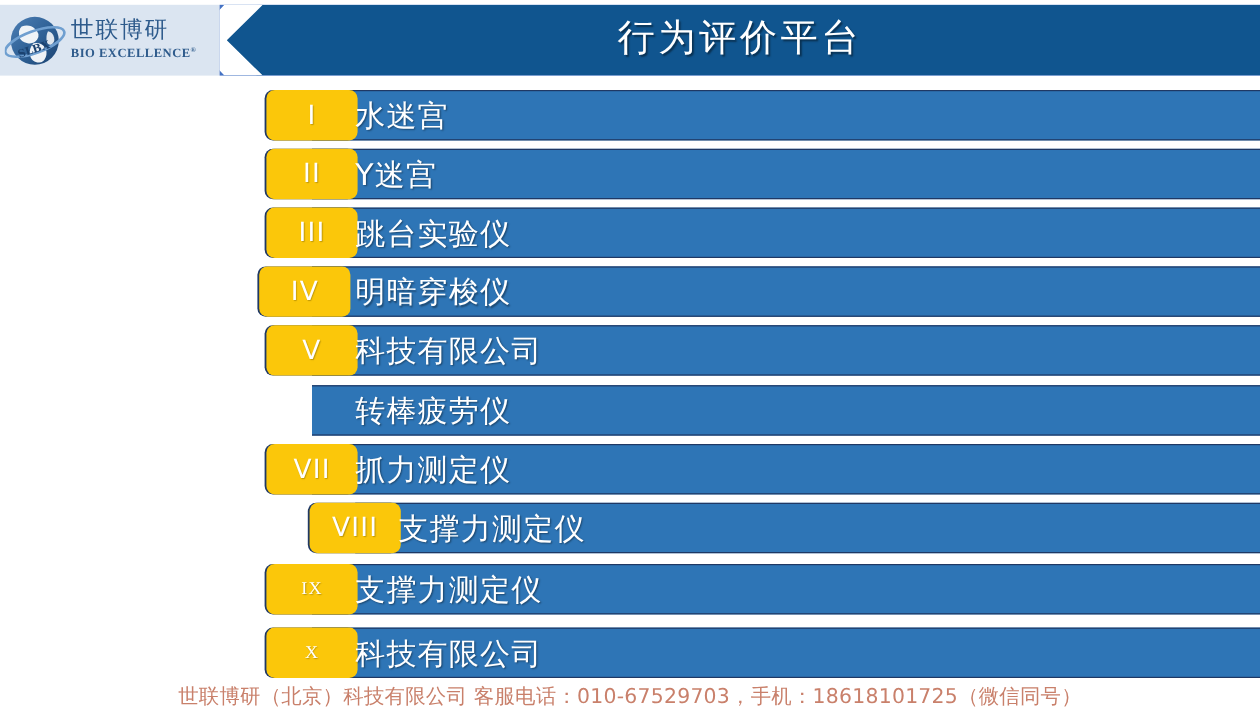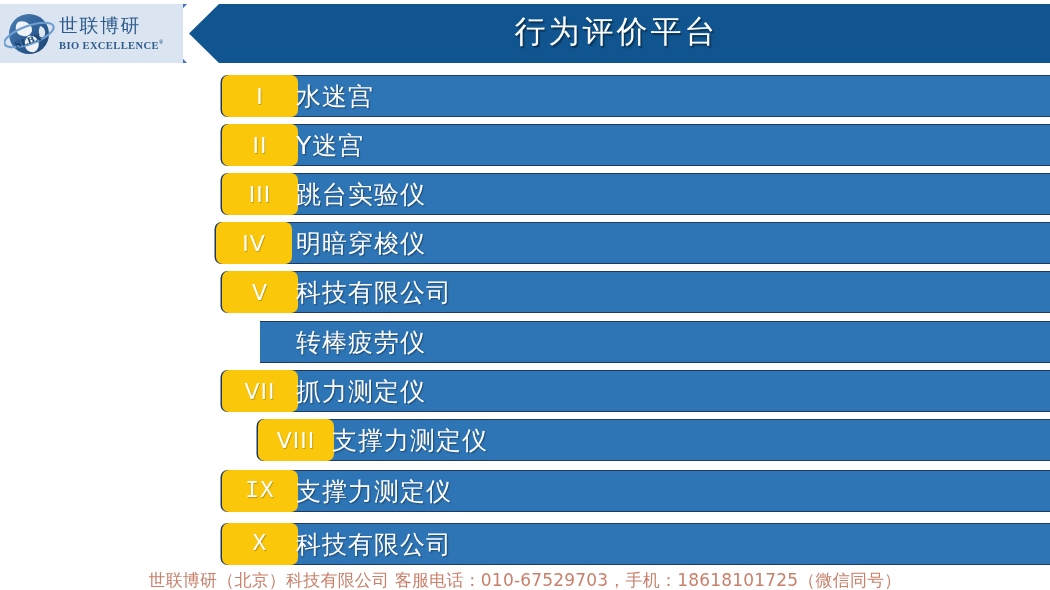--- a/index.html
+++ b/index.html
@@ -167,22 +167,22 @@
 
   .row-badge span {
     font-family: "DejaVu Sans", sans-serif;
     font-size: 22px;
     color: #ffffff;
     letter-spacing: 1px;
     text-shadow: 0.8px 0.8px 1px rgba(0,0,0,0.25);
   }
 
   .row-badge.serif span {
-    font-family: Liberation Mono, monospace;
-    font-size: 23px;
+    font-family: Liberation Serif, serif;
+    font-size: 15px;
   }
 
   .row-label {
     position: absolute;
     left: 74px;
     top: 0;
     height: 42px;
     display: flex;
     align-items: center;
     z-index: 3;

